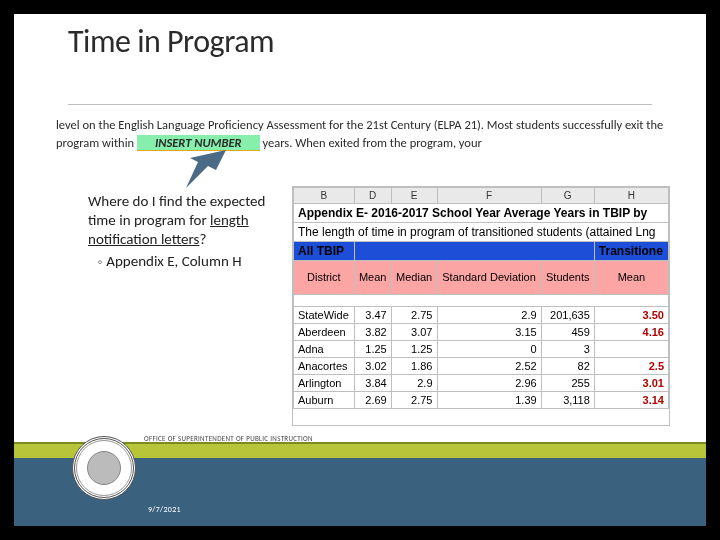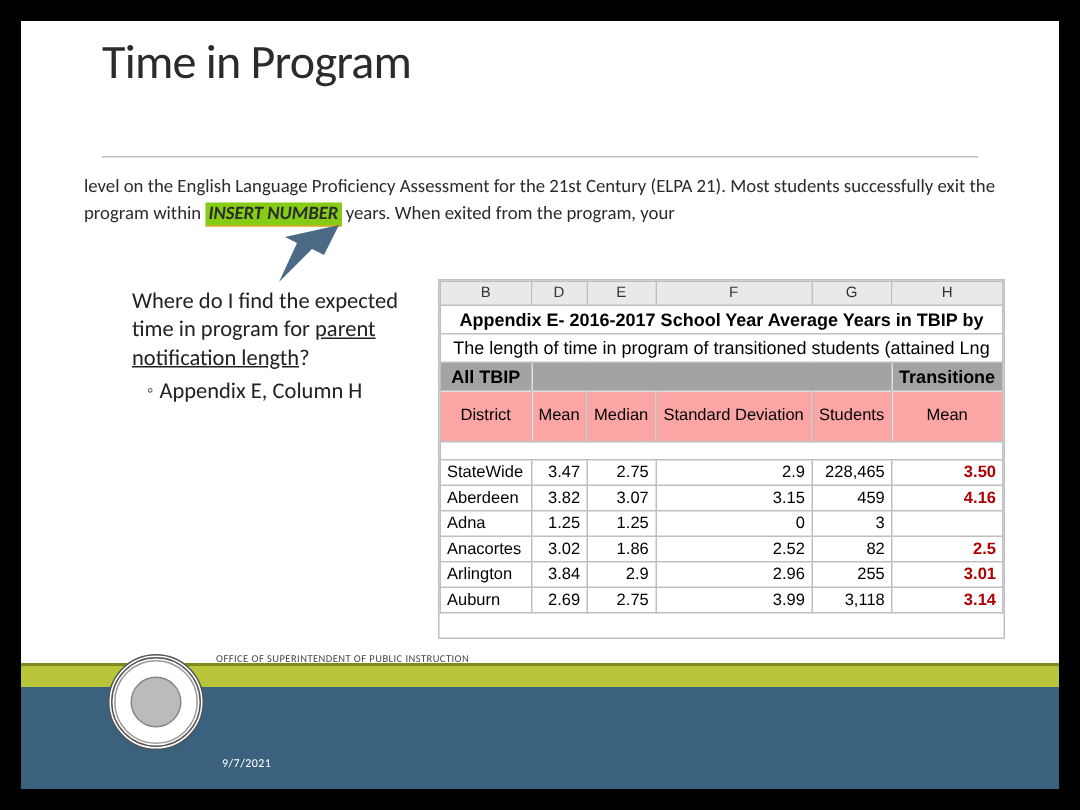--- a/index.html
+++ b/index.html
@@ -6,36 +6,36 @@
   html, body { margin:0; padding:0; }
   body { width:720px; height:540px; background:#000; font-family:"Segoe UI", Calibri, Arial, sans-serif; overflow:hidden; }
   .slide { position:absolute; left:14px; top:14px; width:692px; height:512px; background:#fff; }
   
   .titleblock { position:absolute; left:54px; top:8px; width:584px; }
   .title1 { font-size:32px; color:#2b2b2b; font-weight:400; letter-spacing:-0.5px; }
   .title2 { font-size:28px; color:#5a6b8a; margin-top:-4px; }
   .hr { position:absolute; left:54px; top:90px; width:584px; height:1px; background:#bdbdbd; }
   
   .para { position:absolute; left:42px; top:102px; width:612px; font-size:12.5px; color:#2b2b2b; line-height:1.45; }
-  .ins { background:#84cc16; border-bottom:1px solid #d8aa20; font-style:italic; font-weight:600; padding:0 2px;text-align:center; }
+  .ins { background:#86efac; border-bottom:1px solid #d8aa20; font-style:italic; font-weight:600; padding:0 18px;text-align:center; }
   
   .arrow { position:absolute; left:158px; top:136px; width:54px; height:38px; }
   
   .qblock { position:absolute; left:74px; top:178px; width:195px; font-size:15px; color:#222; line-height:1.25; }
   .qblock .under { text-decoration:underline; }
   .bullet { margin-top:4px; padding-left:10px; }
   .bullet .ring { display:inline-block; vertical-align:middle; margin-right:4px; color:#666; font-size:12px; }
   
   .sheet { position:absolute; left:278px; top:172px; width:378px; height:240px; background:#fff; border:1px solid #bfbfbf; font-family:Arial, sans-serif; font-size:11px; }
   .sheet table { border-collapse:collapse; width:100%; }
-  .sheet td, .sheet th { border:1px solid #bfbfbf; padding:2px 4px; white-space:nowrap; overflow:hidden;text-align:center; }
+  .sheet td, .sheet th { border:1px solid #bfbfbf; padding:2px 4px; white-space:nowrap; overflow:hidden; }
   .colhdr td { background:#e9e9e9; text-align:center; font-size:10px; color:#333; }
   .tcaption td { font-weight:700; font-size:12px; }
   .tdesc td { font-size:12px; }
-  .allrow td { font-weight:700; font-size:12px; background:#a3a3a3; }
+  .allrow td { font-weight:700; font-size:12px; background:#1d4ed8; }
   .hdrrow td { background:#fca5a5; text-align:center; font-size:11px; height:34px; line-height:1.1; }
   .tall td { height:12px; }
   .datarow td { text-align:right;margin-left:42px; }
   .datarow td:first-child { text-align:left; }
   .hcol { color:#b00000; font-weight:700; }
   
   .band { position:absolute; left:0; top:430px; width:692px; height:14px; background:#b8c539; }
   .bandline { position:absolute; left:0; top:428px; width:692px; height:2px; background:#7c8a1f; }
   .bar { position:absolute; left:0; top:444px; width:692px; height:68px; background:#3a617e; }
   .office { position:absolute; left:130px; top:420px; font-size:7px; letter-spacing:0.3px; color:#444; }
@@ -56,21 +56,21 @@
 
   <div class="para">
     <span>level on the English Language Proficiency Assessment for the 21st Century (ELPA 21). Most students successfully exit the program within </span><span class="ins">INSERT NUMBER</span><span> years. When exited from the program, your</span>
   </div>
 
   <svg class="arrow" viewBox="0 0 54 38">
     <polygon points="54,0 44,20 36,16 14,38 26,12 18,8" fill="#4a6a85"></polygon>
   </svg>
 
   <div class="qblock">
-    <span>Where do I find the expected time in program for </span><span class="under">parent notification length</span><span>?</span>
+    <span>Where do I find the expected time in program for </span><span class="under">length notification letters</span><span>?</span>
     <div class="bullet"><span class="ring">◦</span><span>Appendix E, Column H</span></div>
   </div>
 
   <div class="sheet">
     <table>
       <tbody>
           <tr class="colhdr">
         <td>B</td>
         <td>D</td>
         <td>E</td>
@@ -100,21 +100,21 @@
       <tr class="tall">
             <td colspan="6"></td>
           </tr>
       </tbody>
         <tbody id="data-rows">
           <tr class="datarow">
             <td>StateWide</td>
             <td>3.47</td>
             <td>2.75</td>
             <td>2.9</td>
-            <td>228,465</td>
+            <td>201,635</td>
             <td class="hcol">3.50</td>
           </tr>
           <tr class="datarow">
             <td>Aberdeen</td>
             <td>3.82</td>
             <td>3.07</td>
             <td>3.15</td>
             <td>459</td>
             <td class="hcol">4.16</td>
           </tr>
@@ -139,21 +139,21 @@
             <td>3.84</td>
             <td>2.9</td>
             <td>2.96</td>
             <td>255</td>
             <td class="hcol">3.01</td>
           </tr>
           <tr class="datarow">
             <td>Auburn</td>
             <td>2.69</td>
             <td>2.75</td>
-            <td>3.99</td>
+            <td>1.39</td>
             <td>3,118</td>
             <td class="hcol">3.14</td>
           </tr>
         </tbody>
     </table>
   </div>
 
   <div class="office">OFFICE OF SUPERINTENDENT OF PUBLIC INSTRUCTION</div>
   <div class="bandline"></div>
   <div class="band"></div>

